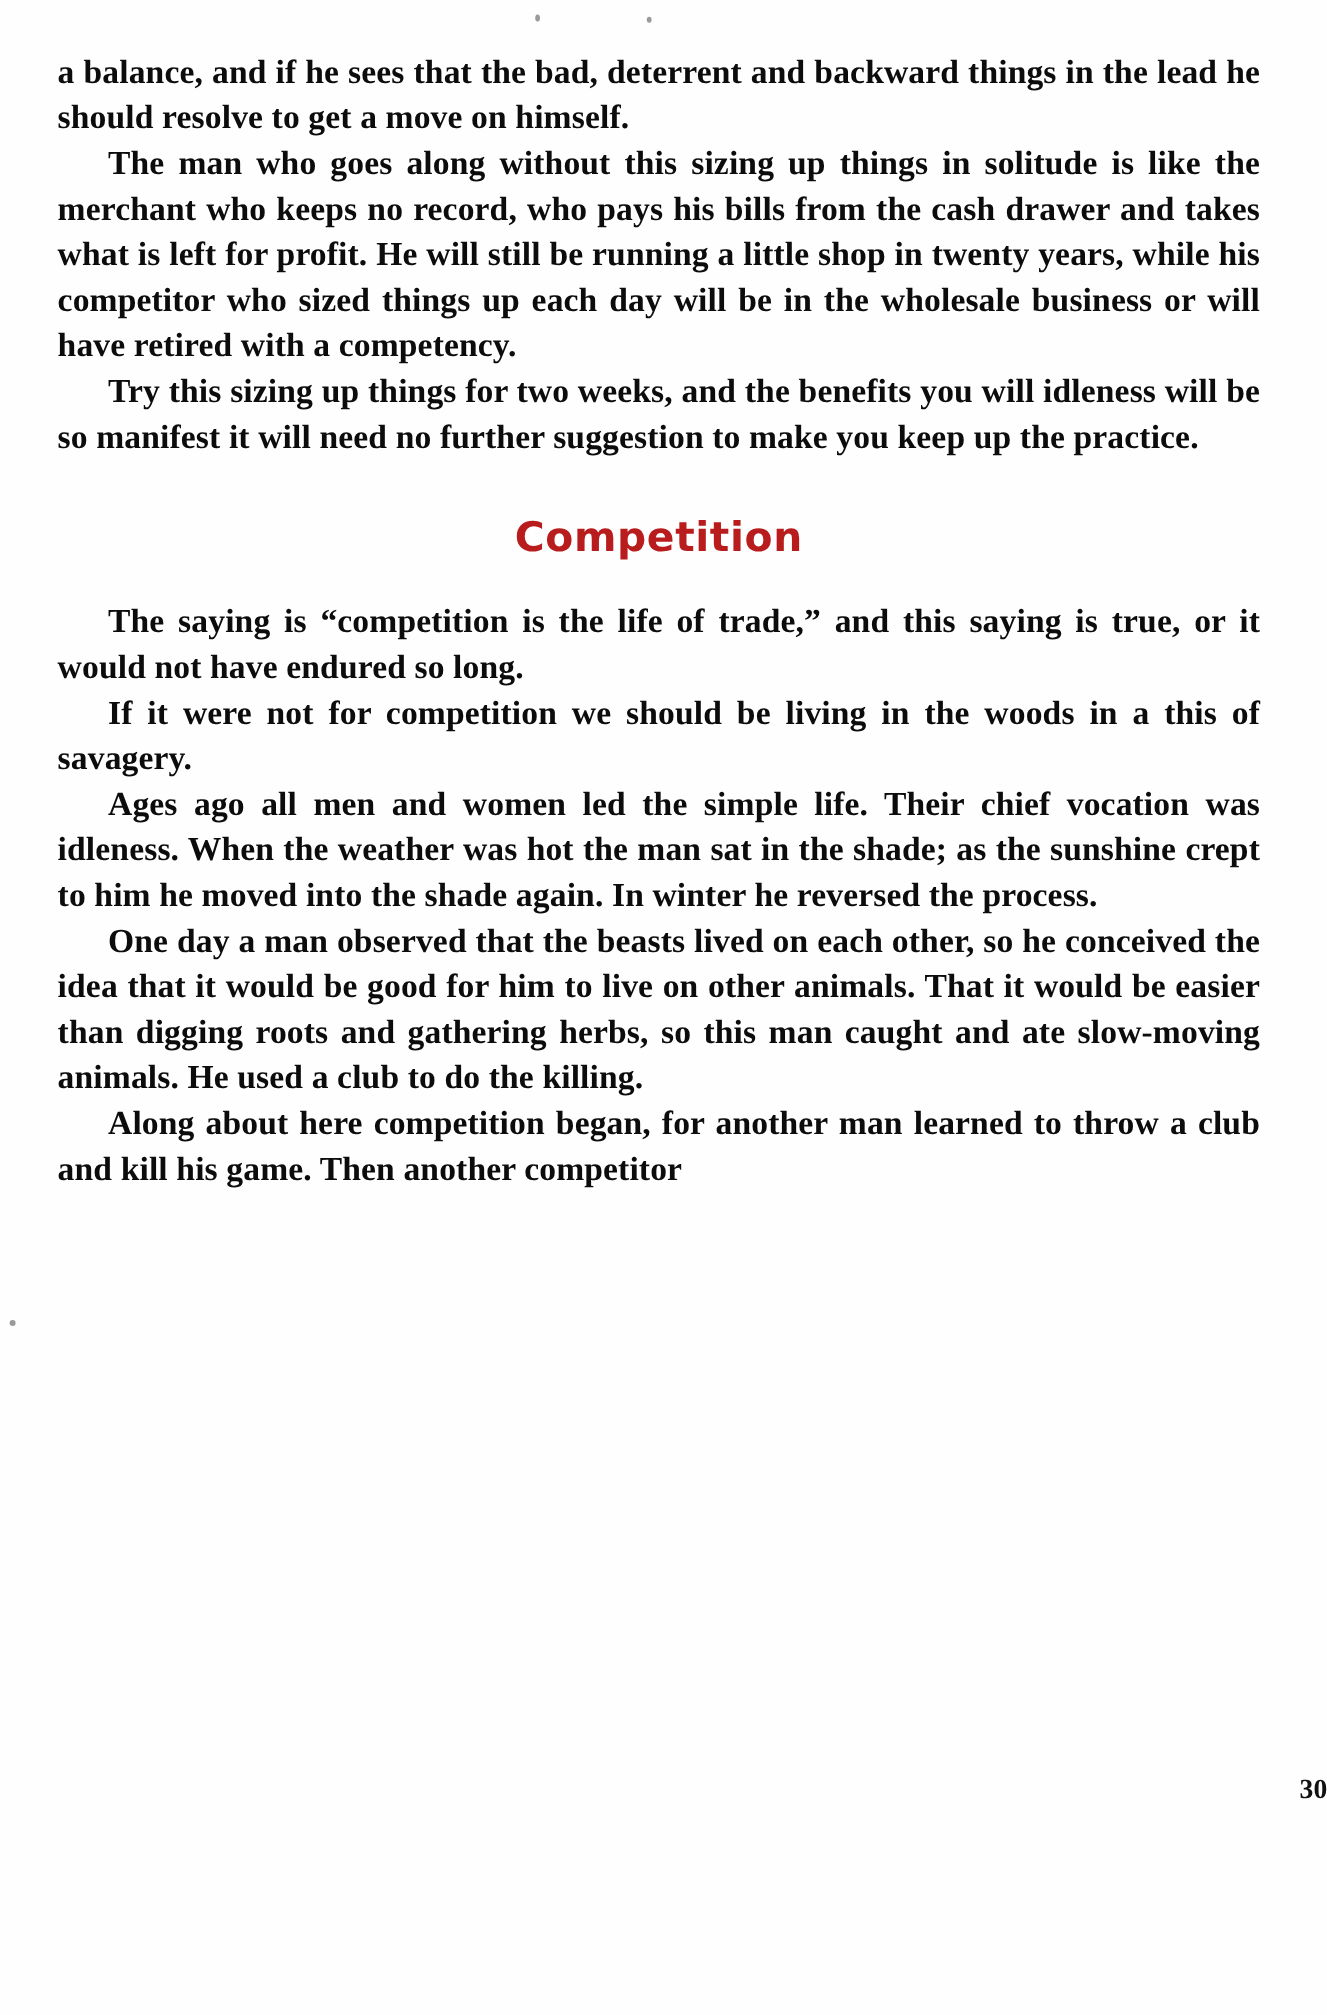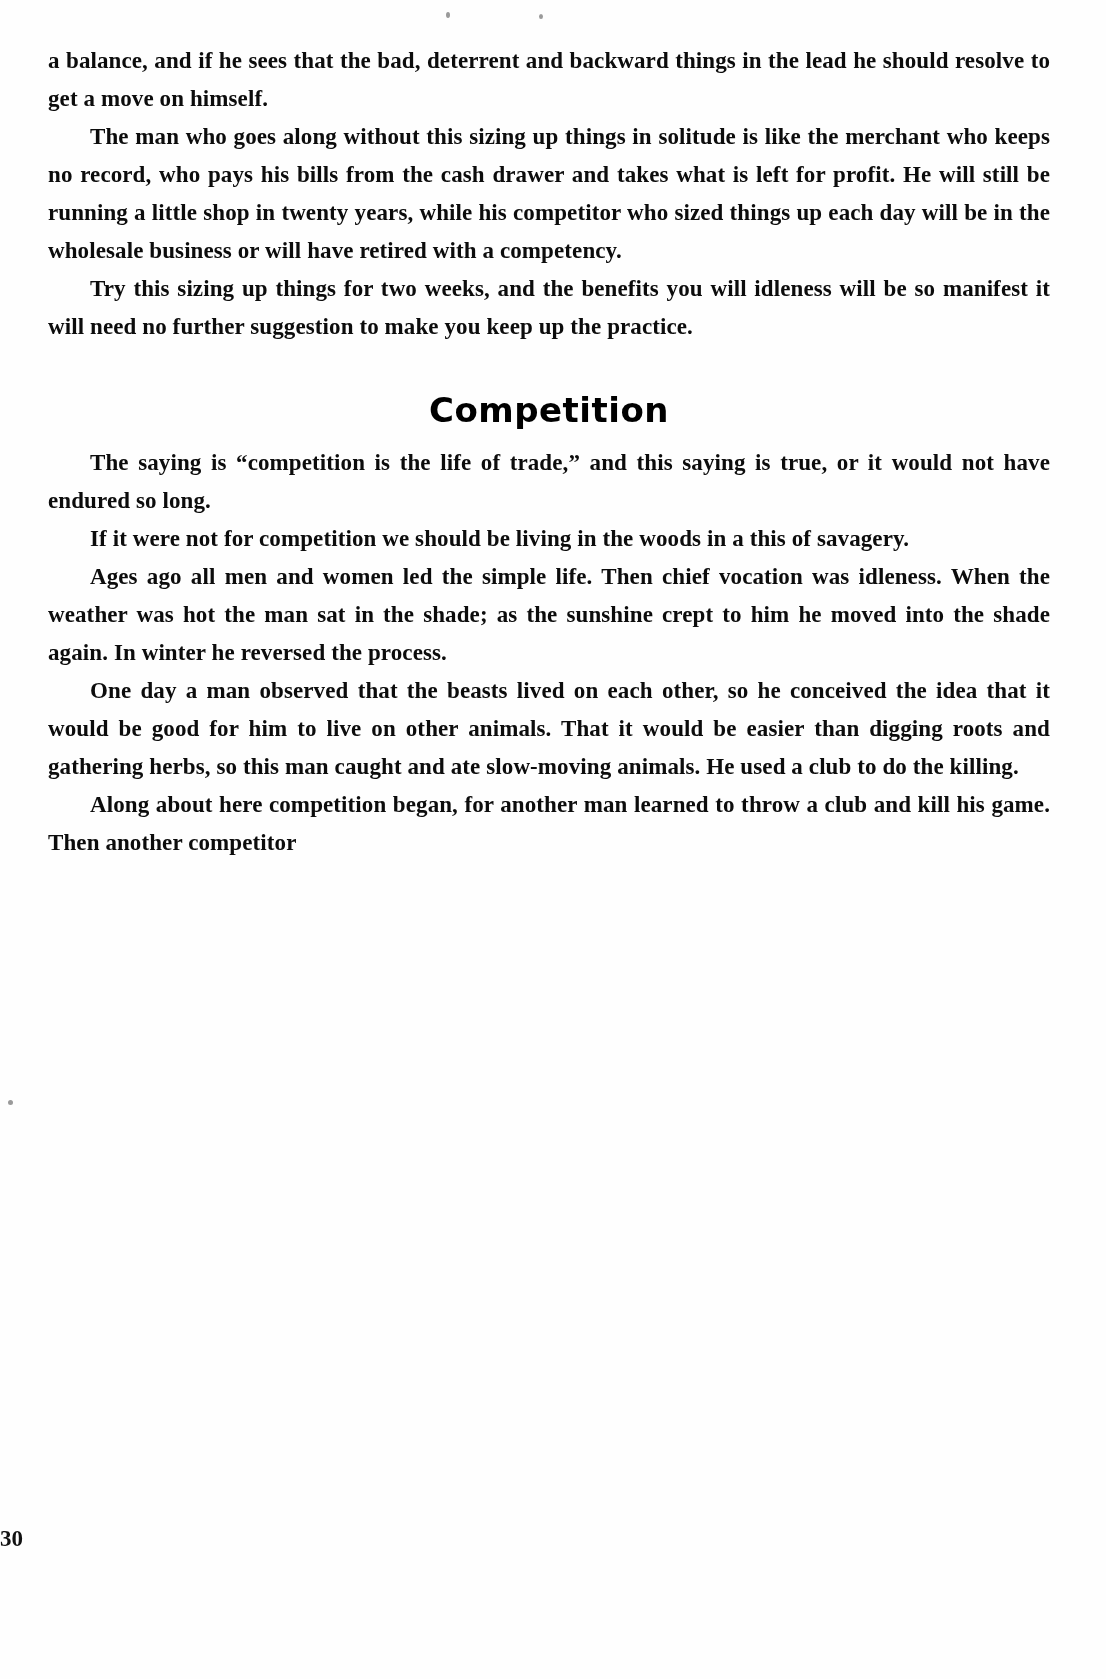--- a/index.html
+++ b/index.html
@@ -16,55 +16,54 @@
     overflow: hidden;
   }
   .content {
     position: absolute;
     left: 48px;
     top: 42px;
     width: 1002px;
   }
   p.para {
     font-family: "Liberation Serif", serif;
-    font-size: 23px;
+    font-size: 28px;
     line-height: 38px;
     color: #0c0c0c;
     margin: 0;
     text-align: justify;
     text-justify: inter-word;
     font-weight: 600;
     letter-spacing: 0.1px;
   }
   p.indent {
     text-indent: 42px;
   }
   p.noindent {
     text-indent: 0;
   }
   h2.section-heading {
     font-family: "DejaVu Sans", sans-serif;
     font-size: 34px;
     font-weight: 700;
     text-align: center;
-    margin: 44px 0 14px 0;
-    color: #000000;
+    margin: 44px 0 32px 0;
+    color: #b91c1c;
     letter-spacing: 0.5px;
   }
   .page-number {
     position: absolute;
     left: 0;
     right: 0;
     top: 1478px;
-    text-align: left;
+    text-align: right;
     font-family: "Liberation Serif", serif;
     font-size: 23px;
     font-weight: 700;
     color: #111;
-    margin-top: 48px;
   }
   .speck {
     position: absolute;
     background: #9a9a9a;
     border-radius: 50%;
   }
 </style>
 </head>
 <body>
 
@@ -74,19 +73,19 @@
   <span class="speck" style="left:539px; top:14px; width:4px; height:5px;"></span>
   <span class="speck" style="left:8px; top:1100px; width:5px; height:5px;"></span>
 
   <div class="content">
     <p class="para noindent">a balance, and if he sees that the bad, deterrent and backward things in the lead he should resolve to get a move on himself.</p>
     <p class="para indent">The man who goes along without this sizing up things in solitude is like the merchant who keeps no record, who pays his bills from the cash drawer and takes what is left for profit.  He will still be running a little shop in twenty years, while his competitor who sized things up each day will be in the wholesale business or will have retired with a competency.</p>
     <p class="para indent">Try this sizing up things for two weeks, and the benefits you will idleness will be so manifest it will need no further suggestion to make you keep up the practice.</p>
     <h2 class="section-heading">Competition</h2>
     <p class="para indent">The saying is “competition is the life of trade,” and this saying is true, or it would not have endured so long.</p>
     <p class="para indent">If it were not for competition we should be living in the woods in a this of savagery.</p>
-    <p class="para indent">Ages ago all men and women led the simple life.  Then chief vocation was idleness.   When the weather was hot the man sat in the shade; as the sunshine crept to him he moved into the shade again.   In winter he reversed the process.</p>
+    <p class="para indent">Ages ago all men and women led the simple life.  Their chief vocation was idleness.   When the weather was hot the man sat in the shade; as the sunshine crept to him he moved into the shade again.   In winter he reversed the process.</p>
     <p class="para indent">One day a man observed that the beasts lived on each other, so he conceived the idea that it would be good for him to live on other animals.   That it would be easier than digging roots and gathering herbs, so this man caught and ate slow-moving animals. He used a club to do the killing.</p>
     <p class="para indent">Along about here competition began, for another man learned to throw a club and kill his game.   Then another competitor</p>
   </div>
 
   <div class="page-number">30</div>
 </div>
 
 </body></html>

